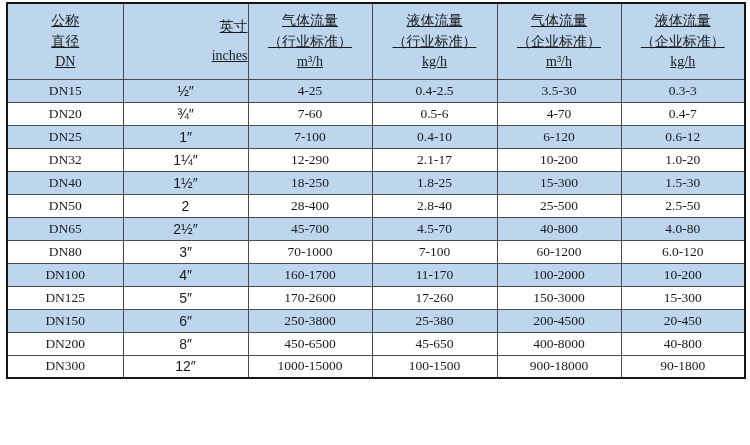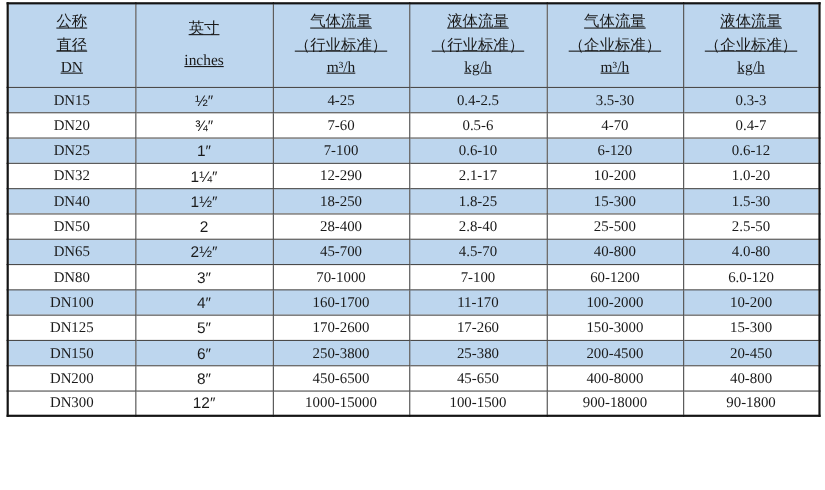--- a/index.html
+++ b/index.html
@@ -32,21 +32,21 @@
   }
   .header-row th{
     height:76px;background:var(--header-bg);
     font-size:14px;
     text-decoration:underline;
   }
   .hlines{
     display:flex;flex-direction:column;justify-content:center;
     gap:5px;height:100%;
   }
-  .hlines.wide-gap{gap:14px;}
+  .hlines.wide-gap{gap:14px;text-align:right;}
   .hline{line-height:1.1;}
   tbody td{
     height:23px;font-size:13.5px;background:#ffffff;
   }
   tbody tr.stripe td{background:var(--stripe-bg);}
   td.inch{
     font-family:"Liberation Sans","DejaVu Sans",sans-serif;
     font-size:14px;
   }
 </style>
@@ -121,21 +121,21 @@
         <td class="inch">¾″</td>
         <td>7-60</td>
         <td>0.5-6</td>
         <td>4-70</td>
         <td>0.4-7</td>
       </tr>
       <tr class="stripe">
         <td>DN25</td>
         <td class="inch">1″</td>
         <td>7-100</td>
-        <td>0.6-10</td>
+        <td>0.4-10</td>
         <td>6-120</td>
         <td>0.6-12</td>
       </tr>
       <tr>
         <td>DN32</td>
         <td class="inch">1¼″</td>
         <td>12-290</td>
         <td>2.1-17</td>
         <td>10-200</td>
         <td>1.0-20</td>

